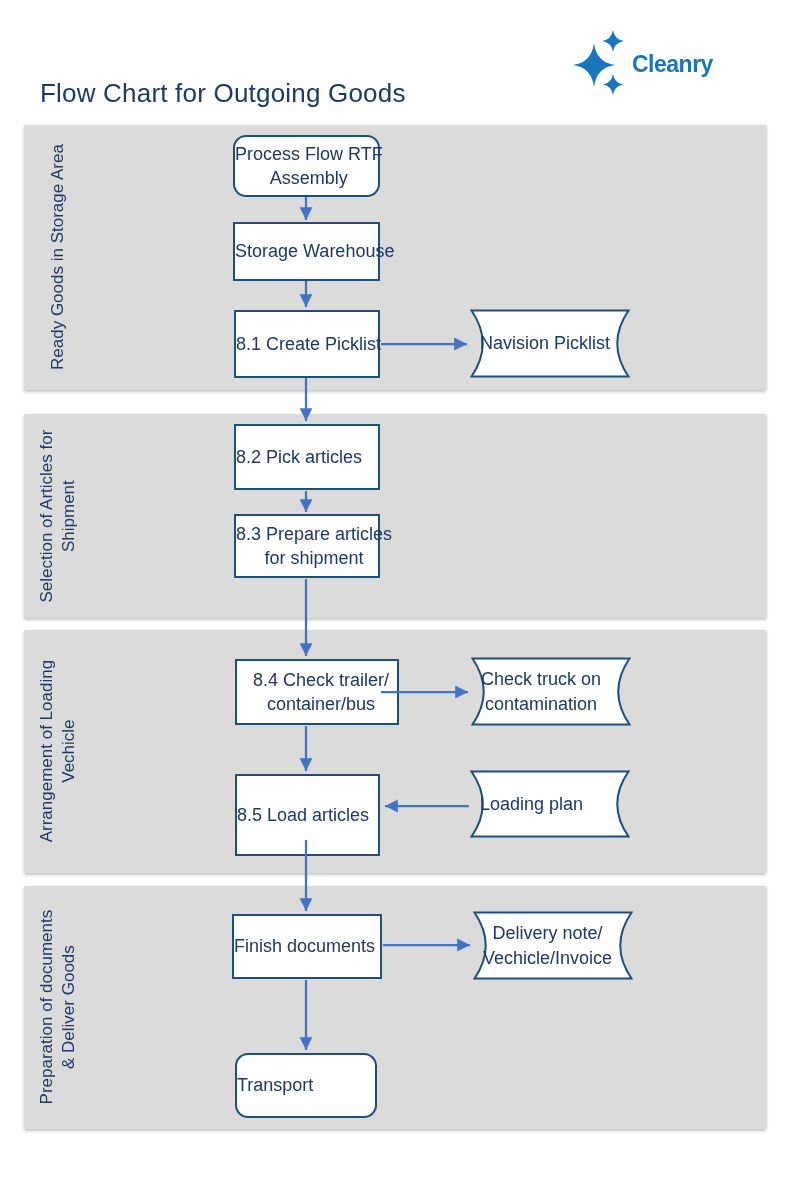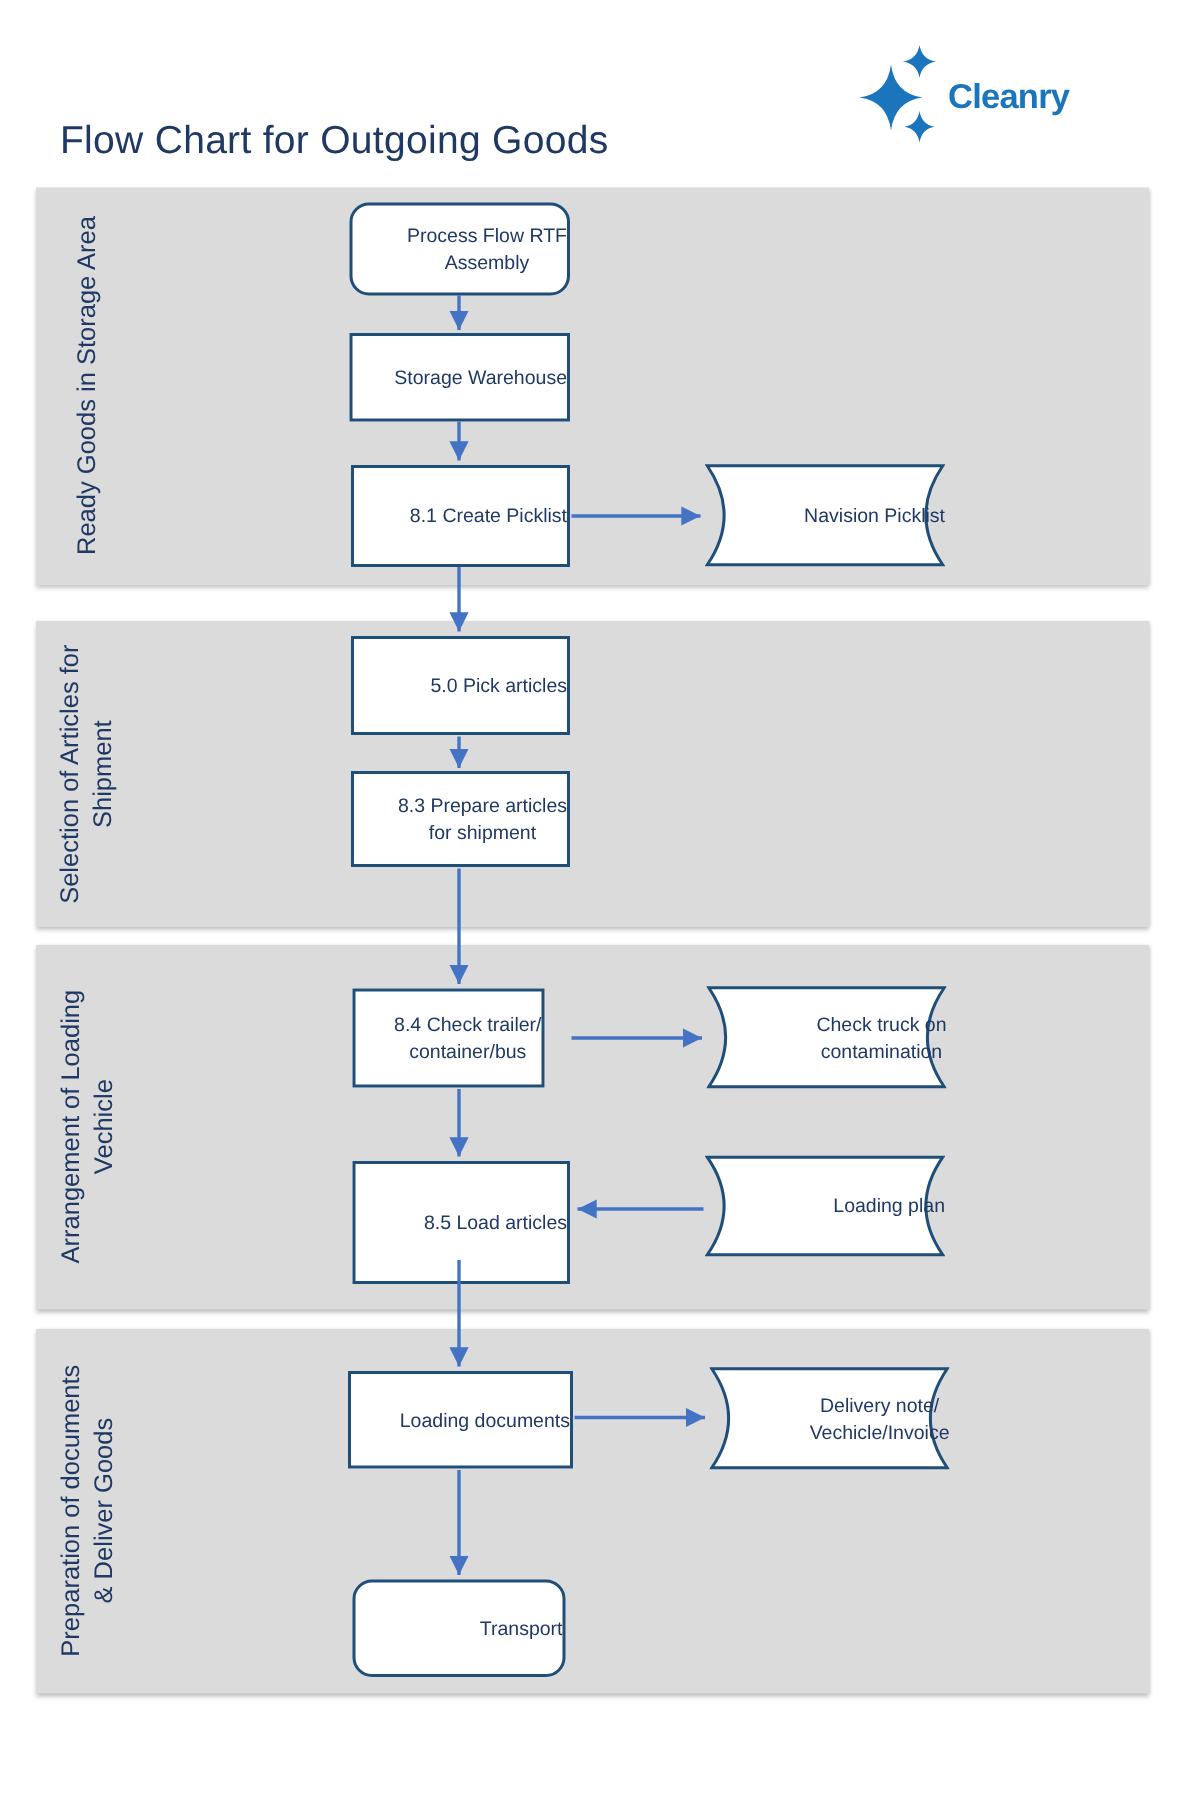--- a/index.html
+++ b/index.html
@@ -33,22 +33,22 @@
     position:absolute;left:0;top:0;bottom:0;width:68px;
     display:flex;align-items:center;justify-content:center;overflow:visible;
   }
   .lane-label span{
     display:block;transform:rotate(-90deg);transform-origin:center;
     text-align:center;font-size:17px;line-height:1.3;color:var(--title-text);
     white-space:pre-line;flex:none;
   }
   
   .node{
-    position:absolute;display:flex;align-items:center;justify-content:flex-end;
-    text-align:center;color:var(--shape-text);font-size:13px;line-height:1.35;
+    position:absolute;display:flex;align-items:center;justify-content:flex-start;
+    text-align:center;color:var(--shape-text);font-size:18px;line-height:1.35;
   }
   .node .node-label{white-space:pre;position:relative;z-index:2;}
   .process{background:#ffffff;border:2px solid var(--shape-border);}
   .rounded{background:#ffffff;border:2px solid var(--shape-border);border-radius:13px;}
   .stored{background:transparent;border:none;}
   .stored svg{position:absolute;left:0;top:0;width:100%;height:100%;z-index:1;}
   .stored svg path{fill:#ffffff;stroke:var(--shape-border);stroke-width:2;}
   .stored .node-label{padding-left:10px;}
   
   .arrows{position:absolute;left:0;top:0;pointer-events:none;z-index:3;}
@@ -105,28 +105,28 @@
     <span class="node-label">8.1 Create Picklist</span>
   </div>
   <div class="node stored" style="left:470px;top:309px;width:160px;height:69px;">
     <svg viewBox="0 0 160 70" preserveAspectRatio="none">
       <path d="M1.5,1.5 L158.5,1.5 Q136,35 158.5,68.5 L1.5,68.5 Q24,35 1.5,1.5 Z"></path>
     </svg>
     <span class="node-label">Navision Picklist</span>
   </div>
 
   <div class="node process" style="left:234px;top:424px;width:146px;height:66px;">
-    <span class="node-label">5.0 Pick articles</span>
+    <span class="node-label">8.2 Pick articles</span>
   </div>
   <div class="node process" style="left:234px;top:514px;width:146px;height:64px;">
     <span class="node-label">8.3 Prepare articles
 for shipment</span>
   </div>
 
-  <div class="node process" style="left:235px;top:659px;width:128px;height:66px;">
+  <div class="node process" style="left:235px;top:659px;width:164px;height:66px;padding-left:16px;">
     <span class="node-label">8.4 Check trailer/
 container/bus</span>
   </div>
   <div class="node stored" style="left:471px;top:657px;width:160px;height:69px;">
     <svg viewBox="0 0 160 70" preserveAspectRatio="none">
       <path d="M1.5,1.5 L158.5,1.5 Q136,35 158.5,68.5 L1.5,68.5 Q24,35 1.5,1.5 Z"></path>
     </svg>
     <span class="node-label">Check truck on
 contamination</span>
   </div>
@@ -134,21 +134,21 @@
     <span class="node-label">8.5 Load articles</span>
   </div>
   <div class="node stored" style="left:470px;top:770px;width:160px;height:68px;">
     <svg viewBox="0 0 160 70" preserveAspectRatio="none">
       <path d="M1.5,1.5 L158.5,1.5 Q136,35 158.5,68.5 L1.5,68.5 Q24,35 1.5,1.5 Z"></path>
     </svg>
     <span class="node-label">Loading plan</span>
   </div>
 
   <div class="node process" style="left:232px;top:914px;width:150px;height:65px;">
-    <span class="node-label">Loading documents</span>
+    <span class="node-label">Finish documents</span>
   </div>
   <div class="node stored" style="left:473px;top:911px;width:160px;height:69px;">
     <svg viewBox="0 0 160 70" preserveAspectRatio="none">
       <path d="M1.5,1.5 L158.5,1.5 Q136,35 158.5,68.5 L1.5,68.5 Q24,35 1.5,1.5 Z"></path>
     </svg>
     <span class="node-label">Delivery note/
 Vechicle/Invoice</span>
   </div>
   <div class="node rounded" style="left:235px;top:1053px;width:142px;height:65px;">
     <span class="node-label">Transport</span>

